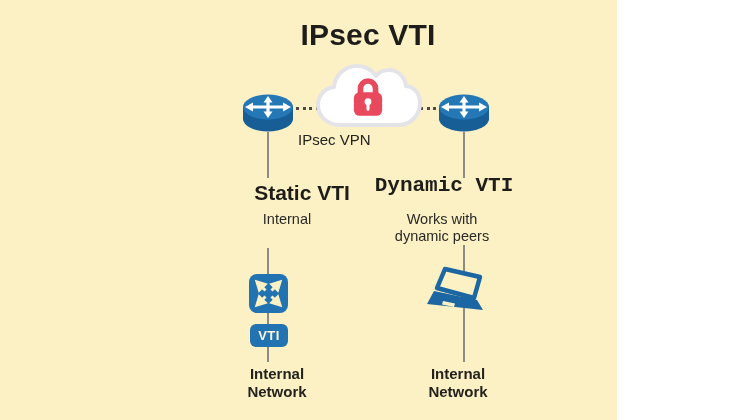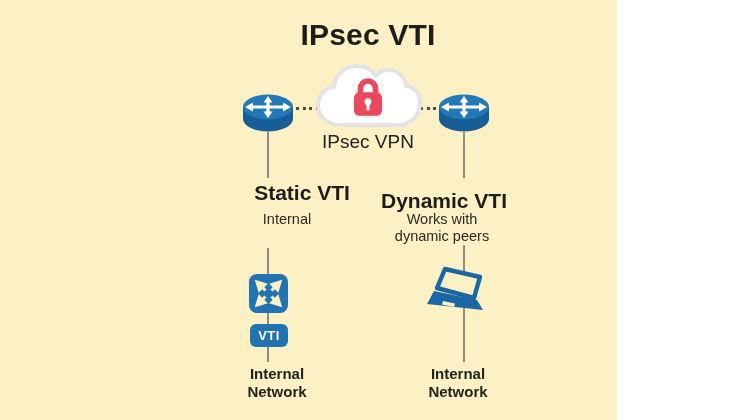--- a/index.html
+++ b/index.html
@@ -33,22 +33,22 @@
   }
   .desc{
     position:absolute;width:170px;text-align:center;
     font-size:14.5px;line-height:17px;font-weight:500;color:#2A2925;
   }
   .footerlabel{
     position:absolute;width:160px;text-align:center;
     font-size:15px;line-height:18px;font-weight:700;color:#23221E;
   }
   .cloud-label{
-    position:absolute;width:140px;text-align:center;
-    font-size:19px;font-weight:500;color:#23221E;
+    position:absolute;width:140px;text-align:left;
+    font-size:15px;font-weight:500;color:#23221E;
   }
   .expand-box{
     position:absolute;width:39px;height:39px;
     background:#2273B2;border-radius:8px;
     display:flex;align-items:center;justify-content:center;
   }
   .vti-badge{
     position:absolute;width:38px;height:23px;
     background:#2273B2;border-radius:6px;
     display:flex;align-items:center;justify-content:center;
@@ -104,21 +104,21 @@
     <line x1="26" y1="7" x2="26" y2="21" stroke="#FFFFFF" stroke-width="3.2"></line>
     <polygon points="26,3 21.5,9.5 30.5,9.5" fill="#FFFFFF"></polygon>
     <polygon points="26,25 21.5,18.5 30.5,18.5" fill="#FFFFFF"></polygon>
   </svg>
 
   <div class="heading" style="left:222px;top:181px;">Static VTI</div>
   <div class="desc" style="left:202px;top:211px;">
     <div>Internal</div>
   </div>
 
-  <div class="heading" style="left:364px;top:189px;">Dynamic VTI</div>
+  <div class="heading" style="left:364px;top:174px;font-family:Liberation Mono, monospace;">Dynamic VTI</div>
   <div class="desc" style="left:357px;top:211px;">
     <div>Works with</div>
     <div>dynamic peers</div>
   </div>
 
   <div class="expand-box" style="left:249px;top:274px;">
     <svg width="39" height="39" viewBox="0 0 39 39">
       <g stroke="#FBF1C5" stroke-width="3" fill="#FBF1C5">
         <line x1="16.5" y1="16.5" x2="11.5" y2="11.5"></line>
         <polygon points="8,8 16,10.4 10.4,16"></polygon>

